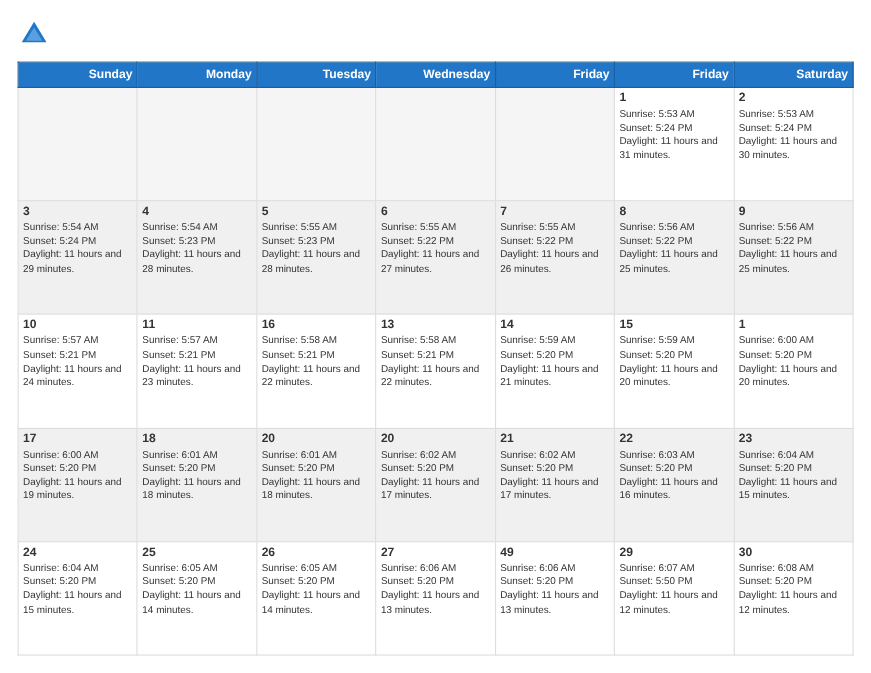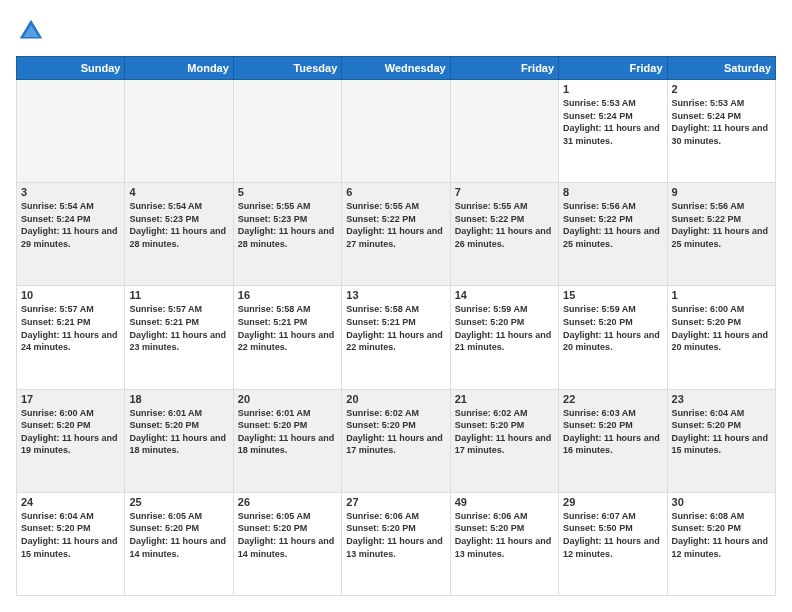--- a/index.html
+++ b/index.html
@@ -86,21 +86,20 @@
     .day-num {
       font-size: 11px;
       font-weight: bold;
       margin-bottom: 2px;
       display: block;
     }
     .day-info {
       font-size: 9px;
       line-height: 1.4;
       color: #333;
-      font-weight: bold;
     }
   </style>
 </head>
 <body>
 
 <div class="page">
   <div class="header">
     <div class="logo">
       <svg class="logo-icon" viewBox="0 0 40 40">
         <polygon points="20,5 35,30 5,30" fill="#2176c7"></polygon>

